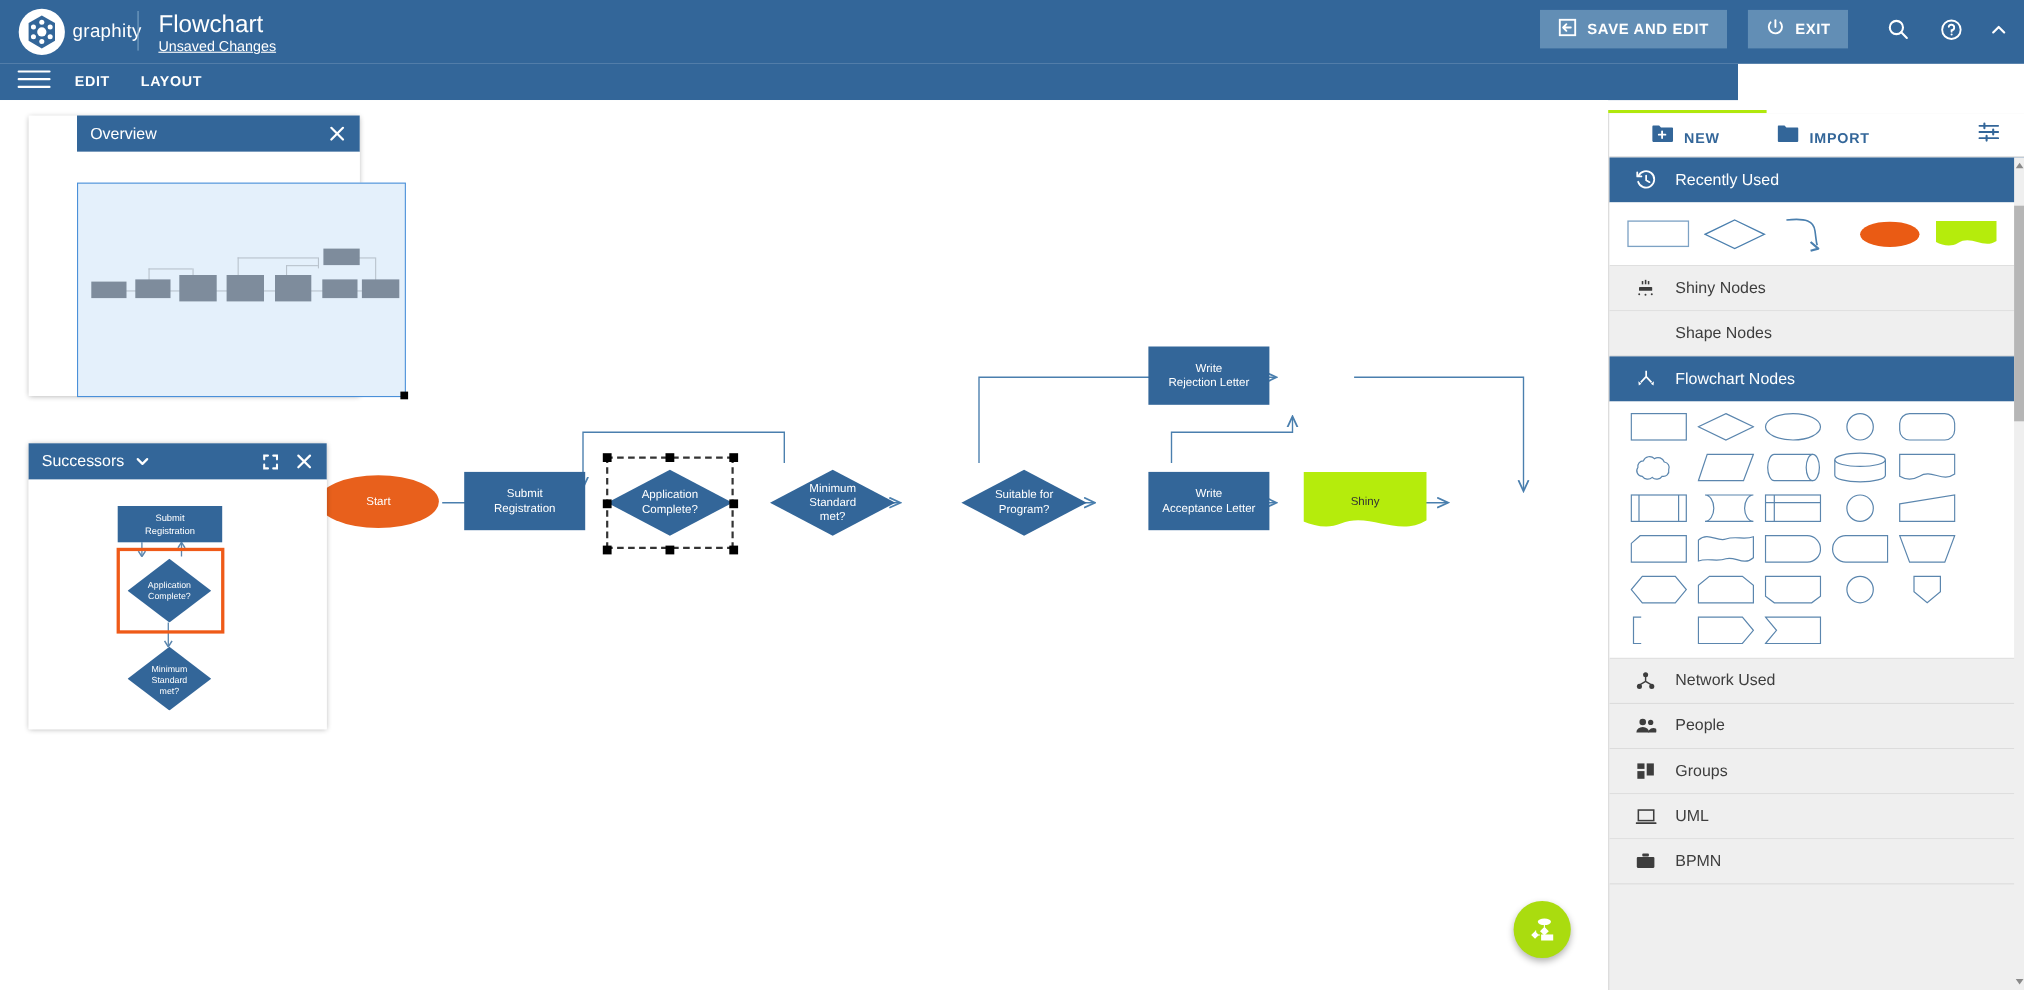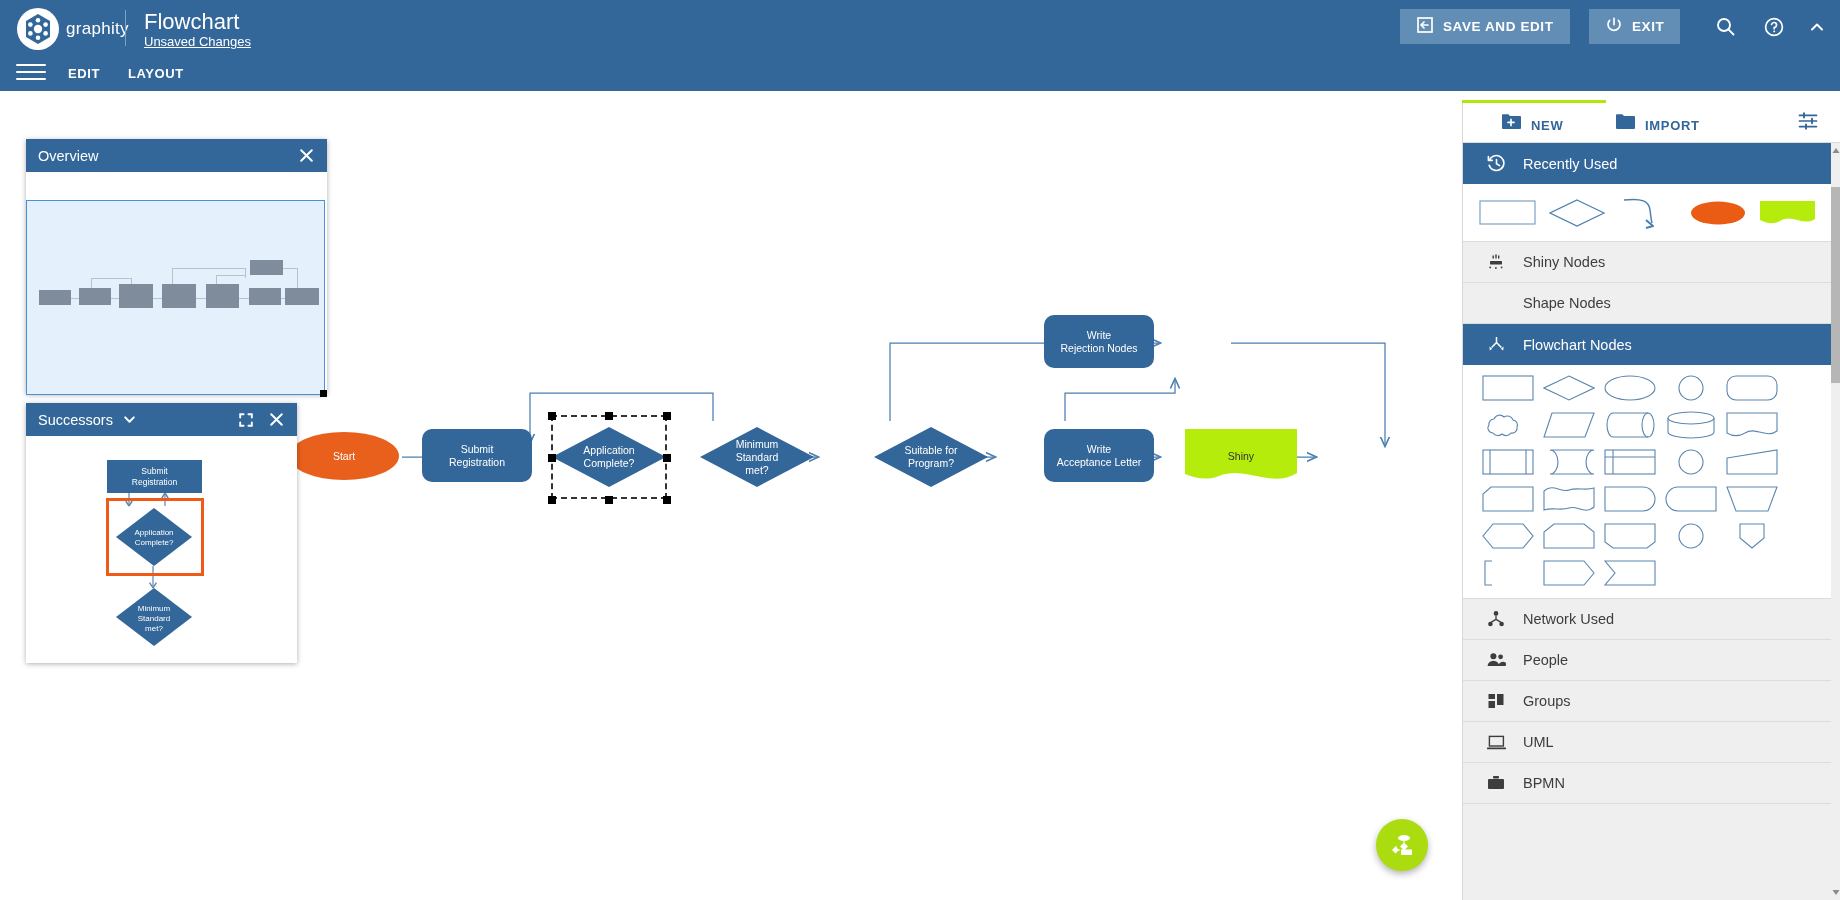--- a/index.html
+++ b/index.html
@@ -48,21 +48,21 @@
   .top-ic {
     position:absolute; top:9px; width:34px; height:35px; cursor:pointer;
     display:flex; align-items:center; justify-content:center;
   }
   .ic-search { left:1708px; }
   .ic-help   { left:1757px; }
   .ic-chev   { left:1800px; }
 
   
   .secondbar {
-    position:absolute; left:0; top:58px; width:1840px; height:33px;
+    position:absolute; left:0; top:58px; width:1580px; height:33px;
     background:#336699;
   }
   .hamburger { position:absolute; left:16px; top:6px; width:30px; height:22px; cursor:pointer; }
   .hamburger span { display:block; height:2px; background:#fff; margin-bottom:5px; border-radius:1px; }
   .menu-edit   { position:absolute; left:68px; top:8px; }
   .menu-layout { position:absolute; left:128px; top:8px; }
   .menu-txt { color:#fff; font-size:13px; font-weight:bold; letter-spacing:.6px; cursor:pointer; }
 
   .tool-row { position:absolute; left:575px; top:61px; height:29px; display:flex; align-items:center; gap:0px; }
   .tool {
@@ -94,21 +94,21 @@
     box-shadow:0 1px 5px rgba(0,0,0,.32);
   }
   .panel-head {
     height:33px; background:#336699; color:#fff;
     display:flex; align-items:center; padding:0 10px 0 12px;
     font-size:14.5px;
   }
   .panel-head .ttl { flex:1; }
   .panel-ic { width:22px; height:22px; display:flex; align-items:center; justify-content:center; cursor:pointer; }
 
-  #overview-panel { left:26px; top:48px; width:301px; height:255px; }
+  #overview-panel { left:26px; top:14px; width:301px; height:255px;padding-left:44px; }
   .ov-body { position:relative; width:100%; height:222px; background:#fff; }
   .ov-viewport {
     position:absolute; left:0px; top:28px; width:299px; height:195px;
     background:#e4f0fb; border:1px solid #4a90d9;
   }
   .ov-handle { position:absolute; right:-3px; bottom:-3px; width:7px; height:7px; background:#000; }
   .ov-node { position:absolute; background:#7e8c9c; }
   .ov-line { position:absolute; background:#b8c2cc; }
 
   
@@ -121,21 +121,21 @@
   }
   .sv-dia { position:absolute; }
   .sv-hl { position:absolute; border:3px solid #ef5a18; }
 
   
   .fnode {
     position:absolute; color:#fff; font-size:10.5px; line-height:13px;
     display:flex; flex-direction:column; align-items:center; justify-content:center;
     text-align:center; cursor:pointer;
   }
-  .fbox { background:#336699;border-radius:10px; }
+  .fbox { background:#336699; }
   .fellipse { background:#e8601c; border-radius:50%; }
   .fdia { background:transparent; }
   .fdia .dia-lbl { position:relative; z-index:2; }
   .fdia svg { position:absolute; left:0; top:0; }
   .fdoc { color:#333; }
   .fdoc svg { position:absolute; left:0; top:0; }
   .fdoc .doc-lbl { position:relative; z-index:2; }
 
   .sel-frame {
     position:absolute; border:2px dashed #333; background:transparent;
@@ -426,21 +426,21 @@
         <polygon points="59,2 116,32 59,62 2,32" fill="#336699"></polygon>
       </svg>
       <span class="dia-lbl" style="display:flex;flex-direction:column;align-items:center;">
         <span>Suitable for</span>
           <span>Program?</span>
       </span>
     </div>
 
     <div class="fnode fbox" style="left:1044px;top:224px;width:110px;height:53px;">
       <span>Write</span>
-      <span>Rejection Nodes</span>
+      <span>Rejection Letter</span>
     </div>
 
     <div class="fnode fbox" style="left:1044px;top:338px;width:110px;height:53px;">
       <span>Write</span>
       <span>Acceptance Letter</span>
     </div>
 
     <div class="fnode fdoc" style="left:1185px;top:338px;width:112px;height:54px;">
       <svg width="112" height="54" viewBox="0 0 112 54">
         <path d="M0 0 H112 V44 C86 60 60 36 34 47 C22 52 10 49 0 45 Z" fill="#b5ec0c"></path>

